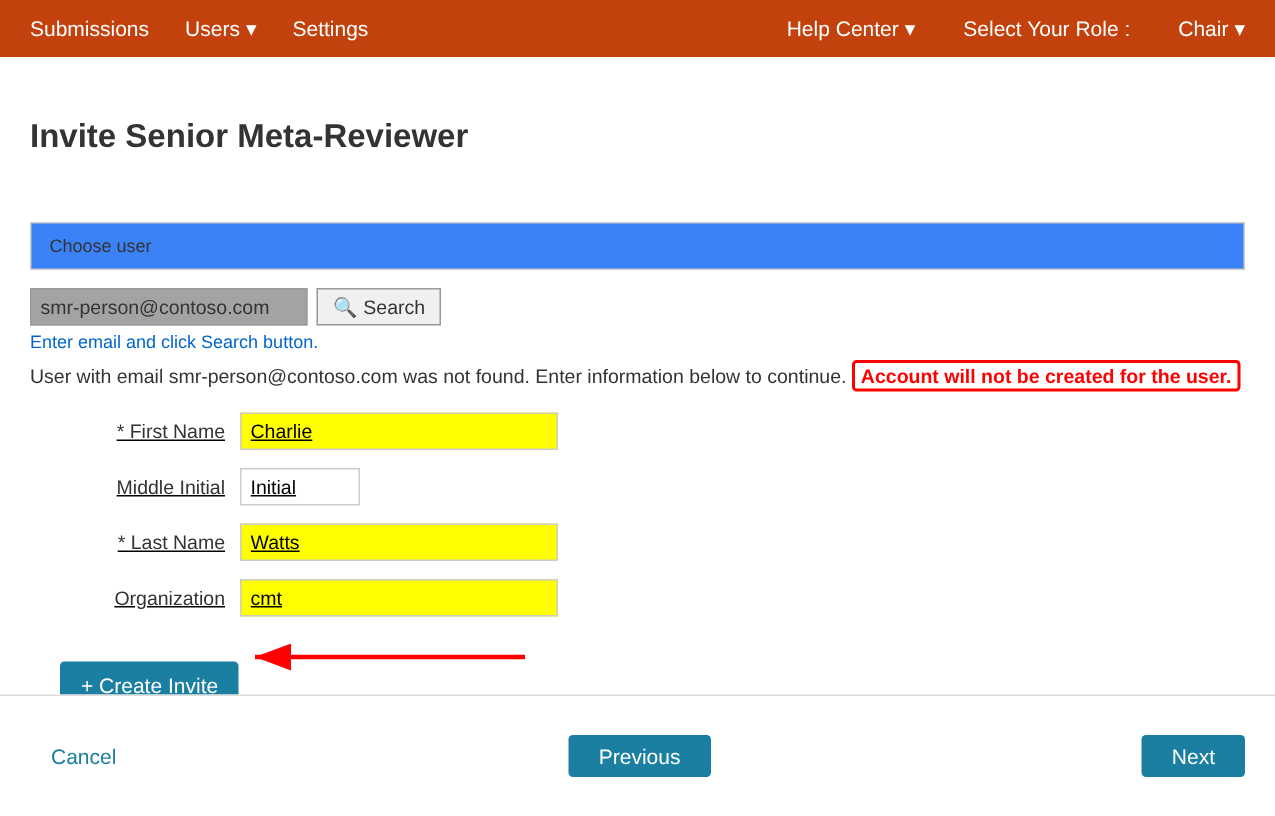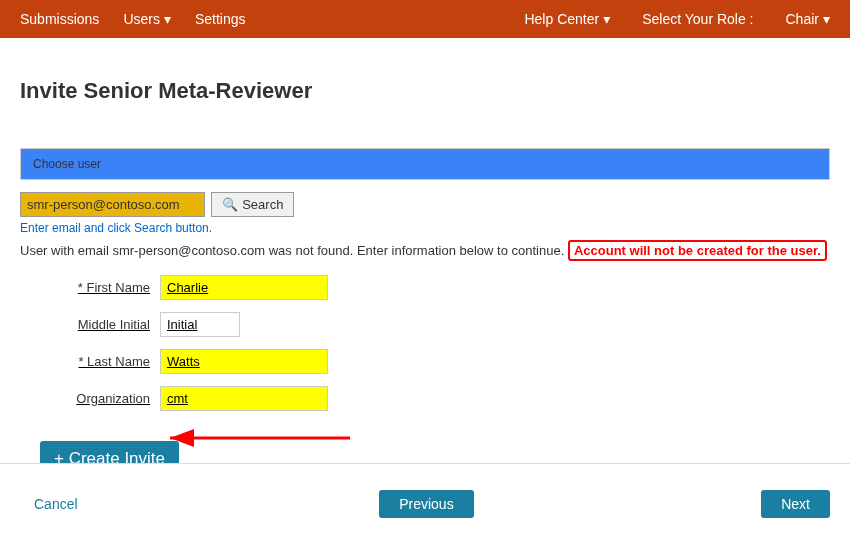--- a/index.html
+++ b/index.html
@@ -39,21 +39,21 @@
       padding: 8px 12px;
       font-size: 12px;
       color: #333;
       margin-bottom: 12px;
       margin-top: 44px;
     }
 
     
     .email-row { display: flex; align-items: center; gap: 6px; margin-bottom: 4px; }
     .email-input {
-      background: #eab308;
+      background: #a3a3a3;
       border: 1px solid #999;
       padding: 4px 6px;
       font-size: 13px;
       width: 185px;
       color: #333;
     }
     .search-btn {
       background: #f0f0f0;
       border: 1px solid #999;
       padding: 4px 10px;
@@ -89,32 +89,32 @@
       width: 120px;
       text-align: right;
       padding-right: 10px;
       font-size: 13px;
       color: #333;
     }
     .form-input {
       border: 1px solid #ccc;
       padding: 4px 6px;
       font-size: 13px;
-      width: 168px;
+      width: 212px;
     }
     .form-input.yellow-fill { background: #ffff00; }
     .form-input.small { width: 80px; }
 
     
     .create-invite-btn {
       background: #1a7fa0;
       color: #fff;
       border: none;
       padding: 8px 14px;
-      font-size: 17px;
+      font-size: 14px;
       cursor: pointer;
       border-radius: 3px;
       margin-top: 18px;
       margin-bottom: 16px;
       display: inline-flex;
       align-items: center;
       gap: 6px;
       position: relative;
     }
 

